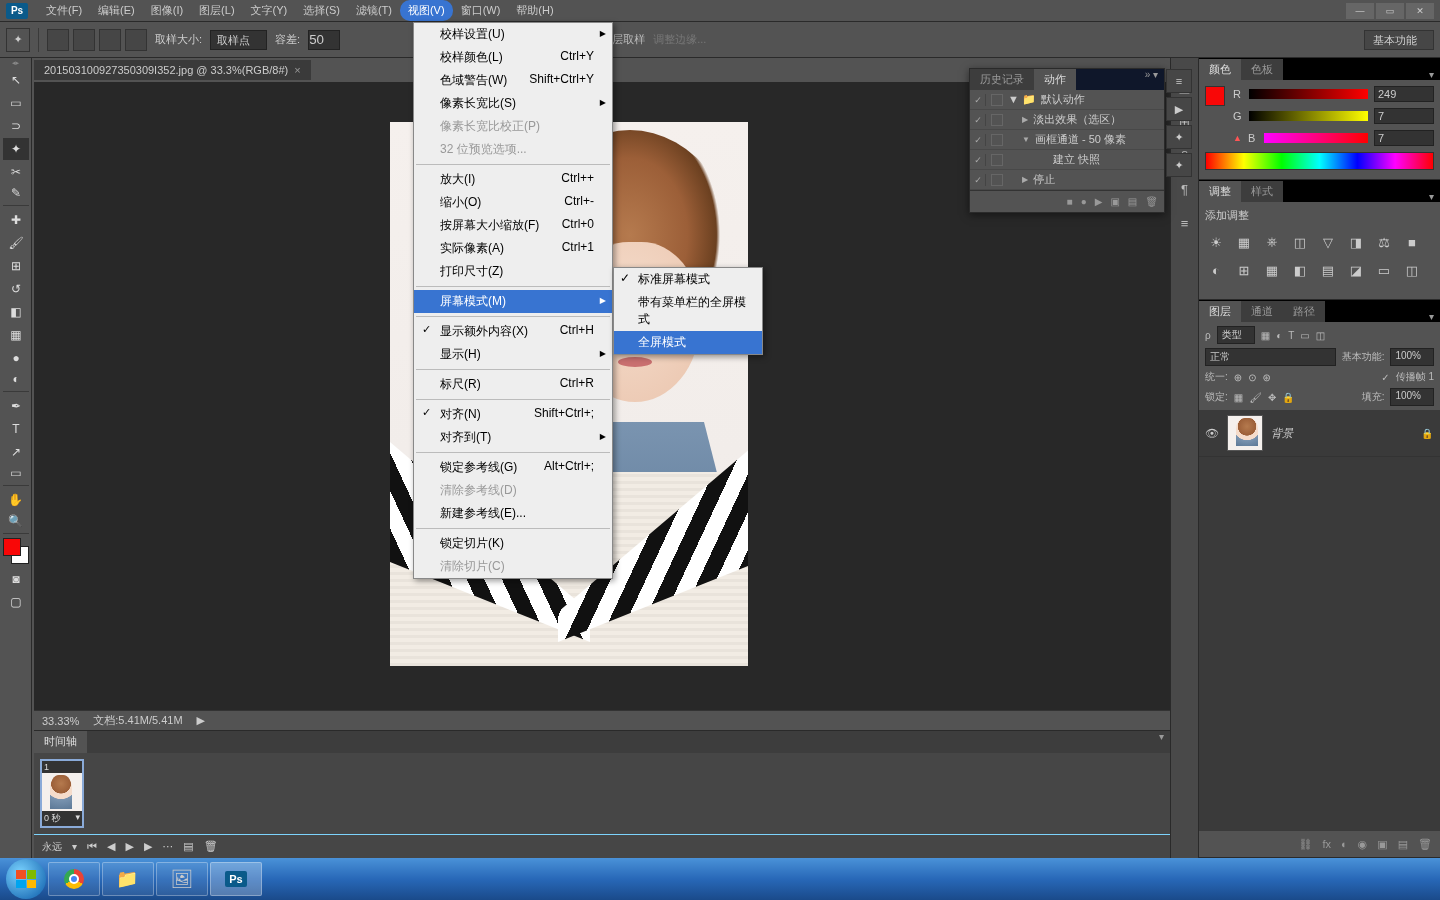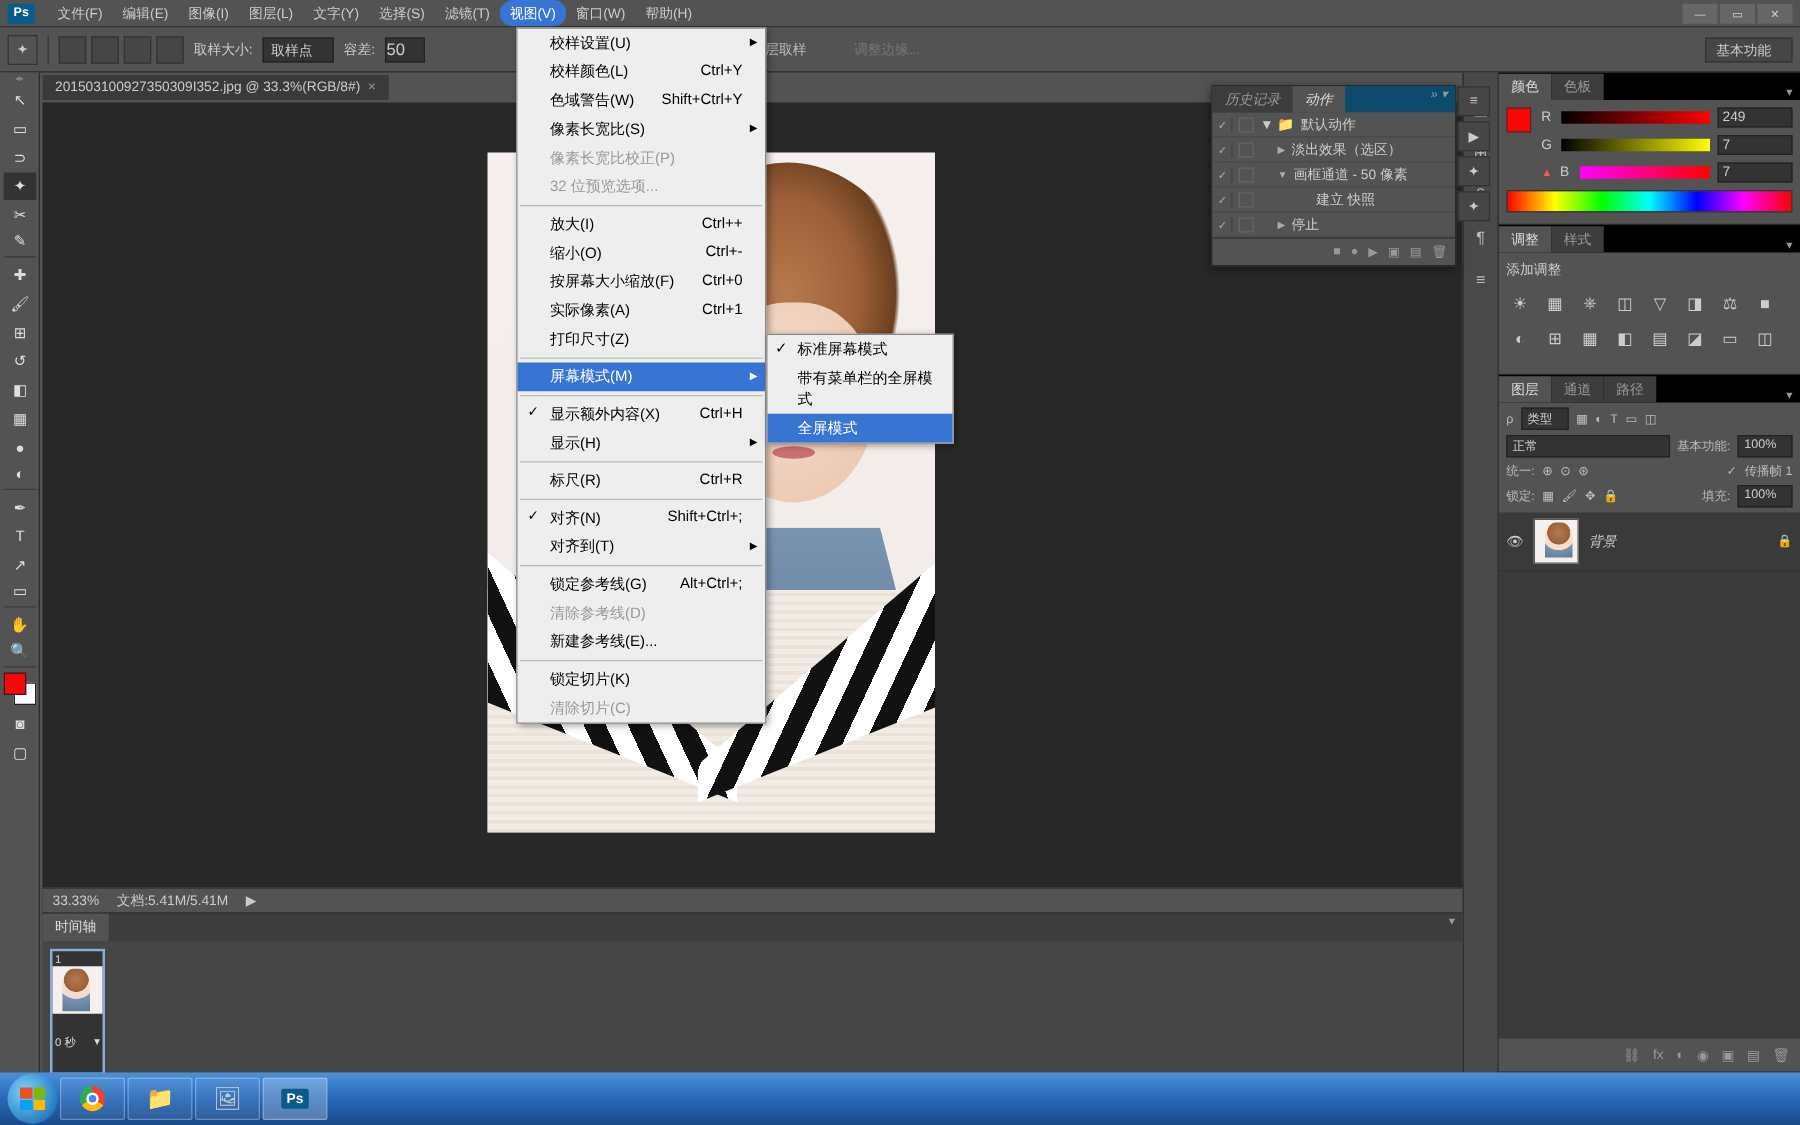--- a/index.html
+++ b/index.html
@@ -87,39 +87,39 @@
 .opt-dd { background:#333; border:1px solid #222; padding:1px 12px 1px 4px; height:18px; color:#ccc; }
 .layer-list { flex:1; background:#3a3a3a; margin:0; }
 .layer-row { display:flex; align-items:center; padding:5px 6px; gap:8px; border-bottom:1px solid #333; }
 .layer-eye { font-size:11px; color:#ccc; }
 .layer-thumb { width:36px; height:36px; background:#f5f0ed; border:1px solid #555; position:relative; overflow:hidden; }
 .layer-thumb .mini { position:absolute; top:2px; left:8px; width:22px; height:28px; background:radial-gradient(circle at 50% 30%,#b57a4e 0%,#9c5f38 40%,#f5dccb 42%,#f5dccb 60%,#7a94b0 62%,#5c7896 100%); border-radius:40% 40% 0 0; }
 .layer-name { font-style:italic; flex:1; }
 .layer-lock { color:#999; font-size:10px; }
 .layer-footer { height:26px; background:#535353; display:flex; align-items:center; justify-content:flex-end; gap:10px; padding:0 8px; color:#999; font-size:11px; }
 .float-panel { position:absolute; right:275px; top:68px; width:196px; background:#535353; border:1px solid #2a2a2a; box-shadow:0 2px 8px rgba(0,0,0,.5); z-index:5; }
-.fp-tabs { display:flex; background:#0c4a6e;font-style:italic; }
+.fp-tabs { display:flex; background:#0f172a; }
 .fp-body { background:#535353; }
 .action-row { display:flex; align-items:center; gap:5px; padding:2px 4px; font-size:11px; border-bottom:1px solid #484848; }
 .act-chk { width:12px; height:12px; display:flex; align-items:center; justify-content:center; color:#aaa; font-size:9px; border-right:1px solid #444; padding-right:3px; }
 .act-box { width:12px; height:12px; border:1px solid #666; }
 .act-tri { color:#aaa; font-size:8px; }
 .act-text { flex:1; white-space:nowrap; overflow:hidden; }
 .fp-footer { height:22px; display:flex; align-items:center; justify-content:flex-end; gap:8px; padding:0 6px; color:#999; font-size:10px; border-top:1px solid #333; }
 .fp-side { position:absolute; right:-30px; top:0; width:28px; display:flex; flex-direction:column; gap:4px; }
 .fp-side-btn { width:26px; height:24px; background:#464646; border:1px solid #333; display:flex; align-items:center; justify-content:center; color:#ccc; font-size:11px; }
 .status-bar { position:absolute; left:34px; bottom:170px; right:270px; height:20px; background:#535353; border-top:1px solid #333; display:flex; align-items:center; padding:0 8px; gap:14px; font-size:11px; color:#ccc; }
 .timeline { position:absolute; left:34px; bottom:42px; right:270px; height:128px; background:#464646; border-top:1px solid #2a2a2a; }
 .tl-tabs { display:flex; background:#3d3d3d; height:22px; }
 .tl-body { padding:6px; display:flex; align-items:flex-start; gap:6px; }
 .frame { width:44px; border:2px solid #8aaad8; background:#333; }
 .frame-num { font-size:9px; padding:1px 2px; color:#ddd; }
 .frame-thumb { width:40px; height:38px; background:#f5f0ed; position:relative; overflow:hidden; }
 .frame-thumb .mini { position:absolute; top:2px; left:8px; width:22px; height:34px; background:radial-gradient(circle at 50% 25%,#b57a4e 0%,#9c5f38 35%,#f5dccb 37%,#f5dccb 55%,#7a94b0 57%,#5c7896 100%); border-radius:40% 40% 0 0; }
-.frame-time { font-size:9px; padding:17px 2px; color:#ddd; display:flex; justify-content:space-between; }
+.frame-time { font-size:9px; padding:1px 2px; color:#ddd; display:flex; justify-content:space-between; }
 .tl-controls { height:24px; display:flex; align-items:center; gap:10px; padding:0 8px; color:#ccc; font-size:10px; border-top:1px solid #7dd3fc; }
 .tl-btn { color:#ccc; font-size:11px; }
 .taskbar { position:absolute; left:0; right:0; bottom:0; height:42px; background:linear-gradient(180deg,#4a92d8 0%,#2868b8 50%,#1a4a8a 100%); display:flex; align-items:center; padding:0 6px; gap:2px; }
 .start { width:40px; height:40px; border-radius:50%; background:radial-gradient(circle at 35% 35%,#7bd3ff,#0a5aa8); display:flex; align-items:center; justify-content:center; }
 .start-flag { width:20px; height:18px; display:grid; grid-template-columns:1fr 1fr; grid-template-rows:1fr 1fr; gap:1px; }
 .start-flag div:nth-child(1){background:#f25022;} .start-flag div:nth-child(2){background:#7fba00;} .start-flag div:nth-child(3){background:#00a4ef;} .start-flag div:nth-child(4){background:#ffb900;}
 .task { width:52px; height:34px; border:1px solid rgba(255,255,255,.3); border-radius:2px; display:flex; align-items:center; justify-content:center; font-size:18px; background:rgba(255,255,255,.08); }
 .task.active { background:rgba(255,255,255,.25); }
 .tray { margin-left:auto; display:flex; align-items:center; gap:8px; color:#fff; font-size:11px; }
 .tray-icon { font-size:12px; }
@@ -154,21 +154,21 @@
     <div class="opt-btn"></div>
     <div class="opt-btn"></div>
     <div class="opt-btn"></div>
     <div class="opt-btn"></div>
   </div>
   <span class="opt-label">取样大小:</span>
   <div class="opt-select">取样点</div>
   <span class="opt-label">容差:</span>
   <input class="opt-input" value="50" style="">
   <span class="opt-link" style="margin-left:220px">对所有图层取样</span>
-  <span class="opt-link disabled" style="margin-left:30px">调整边缘...</span>
+  <span class="opt-link disabled" style="">调整边缘...</span>
   <div class="mode-selector">基本功能</div>
 </div>
 
 <div class="tools">
   <div class="tool-handle">◂▸</div>
   <div class="tool">↖</div>
   <div class="tool">▭</div>
   <div class="tool">⊃</div>
   <div class="tool active">✦</div>
   <div class="tool">✂</div>

